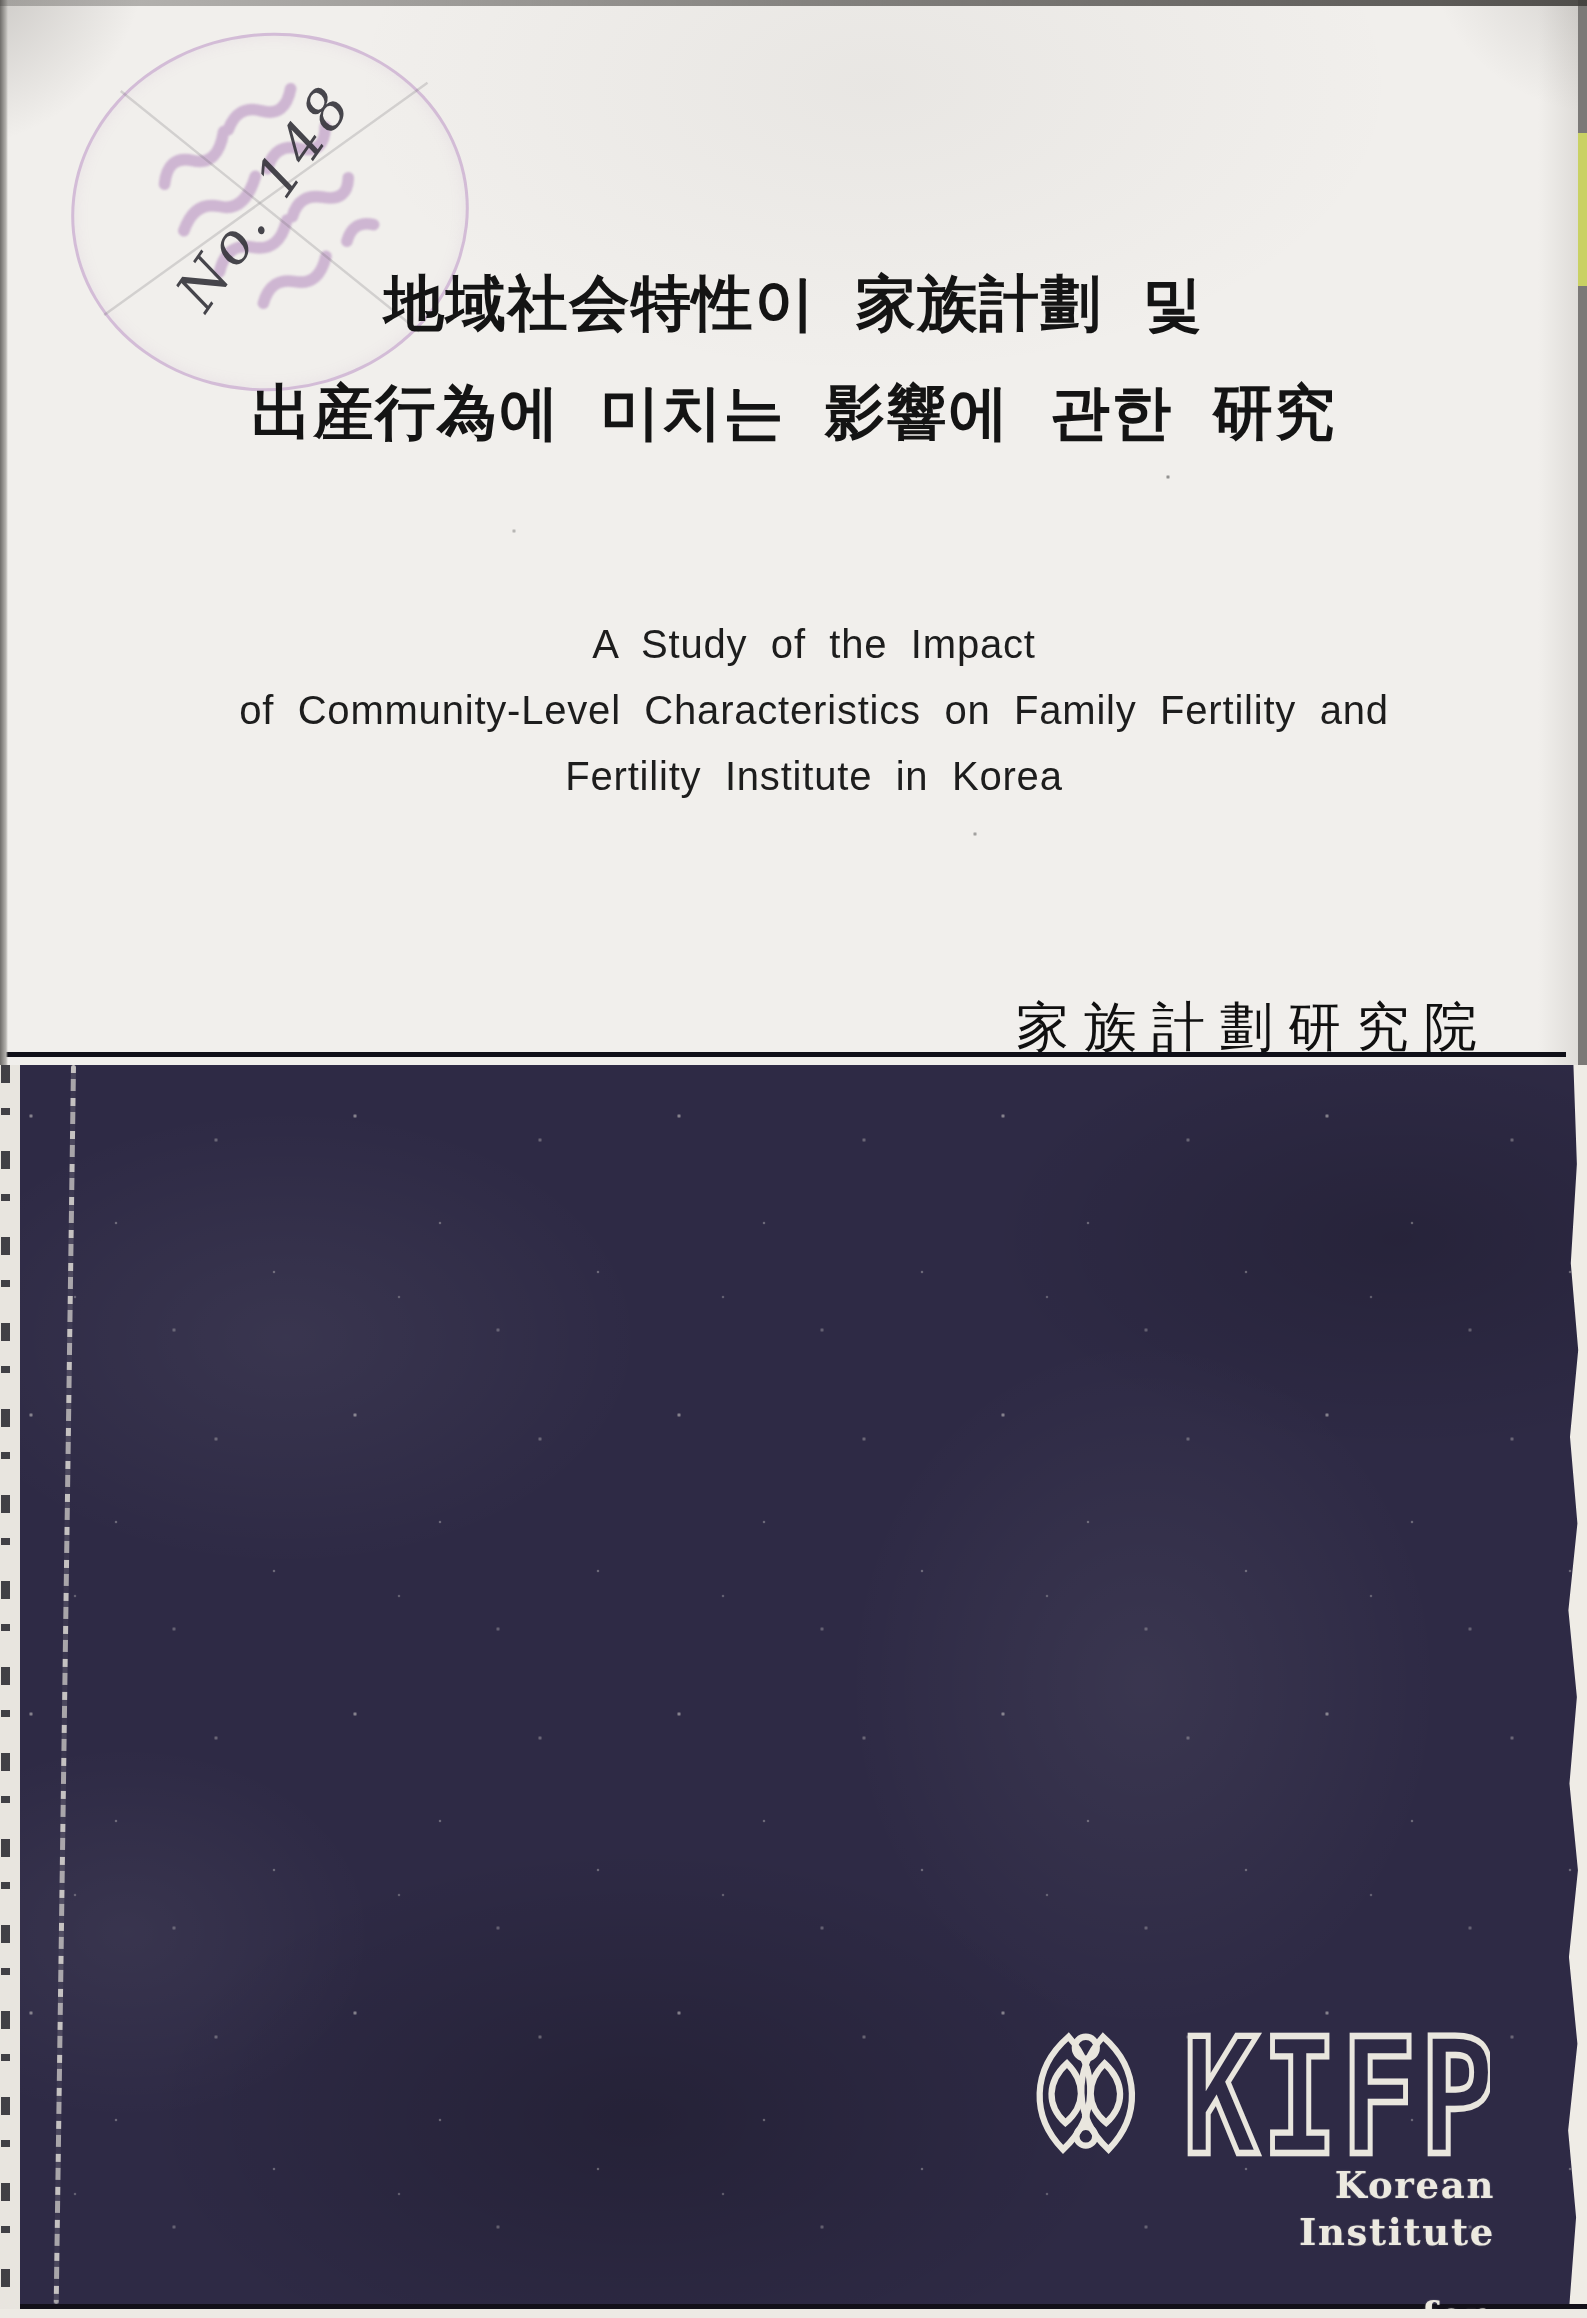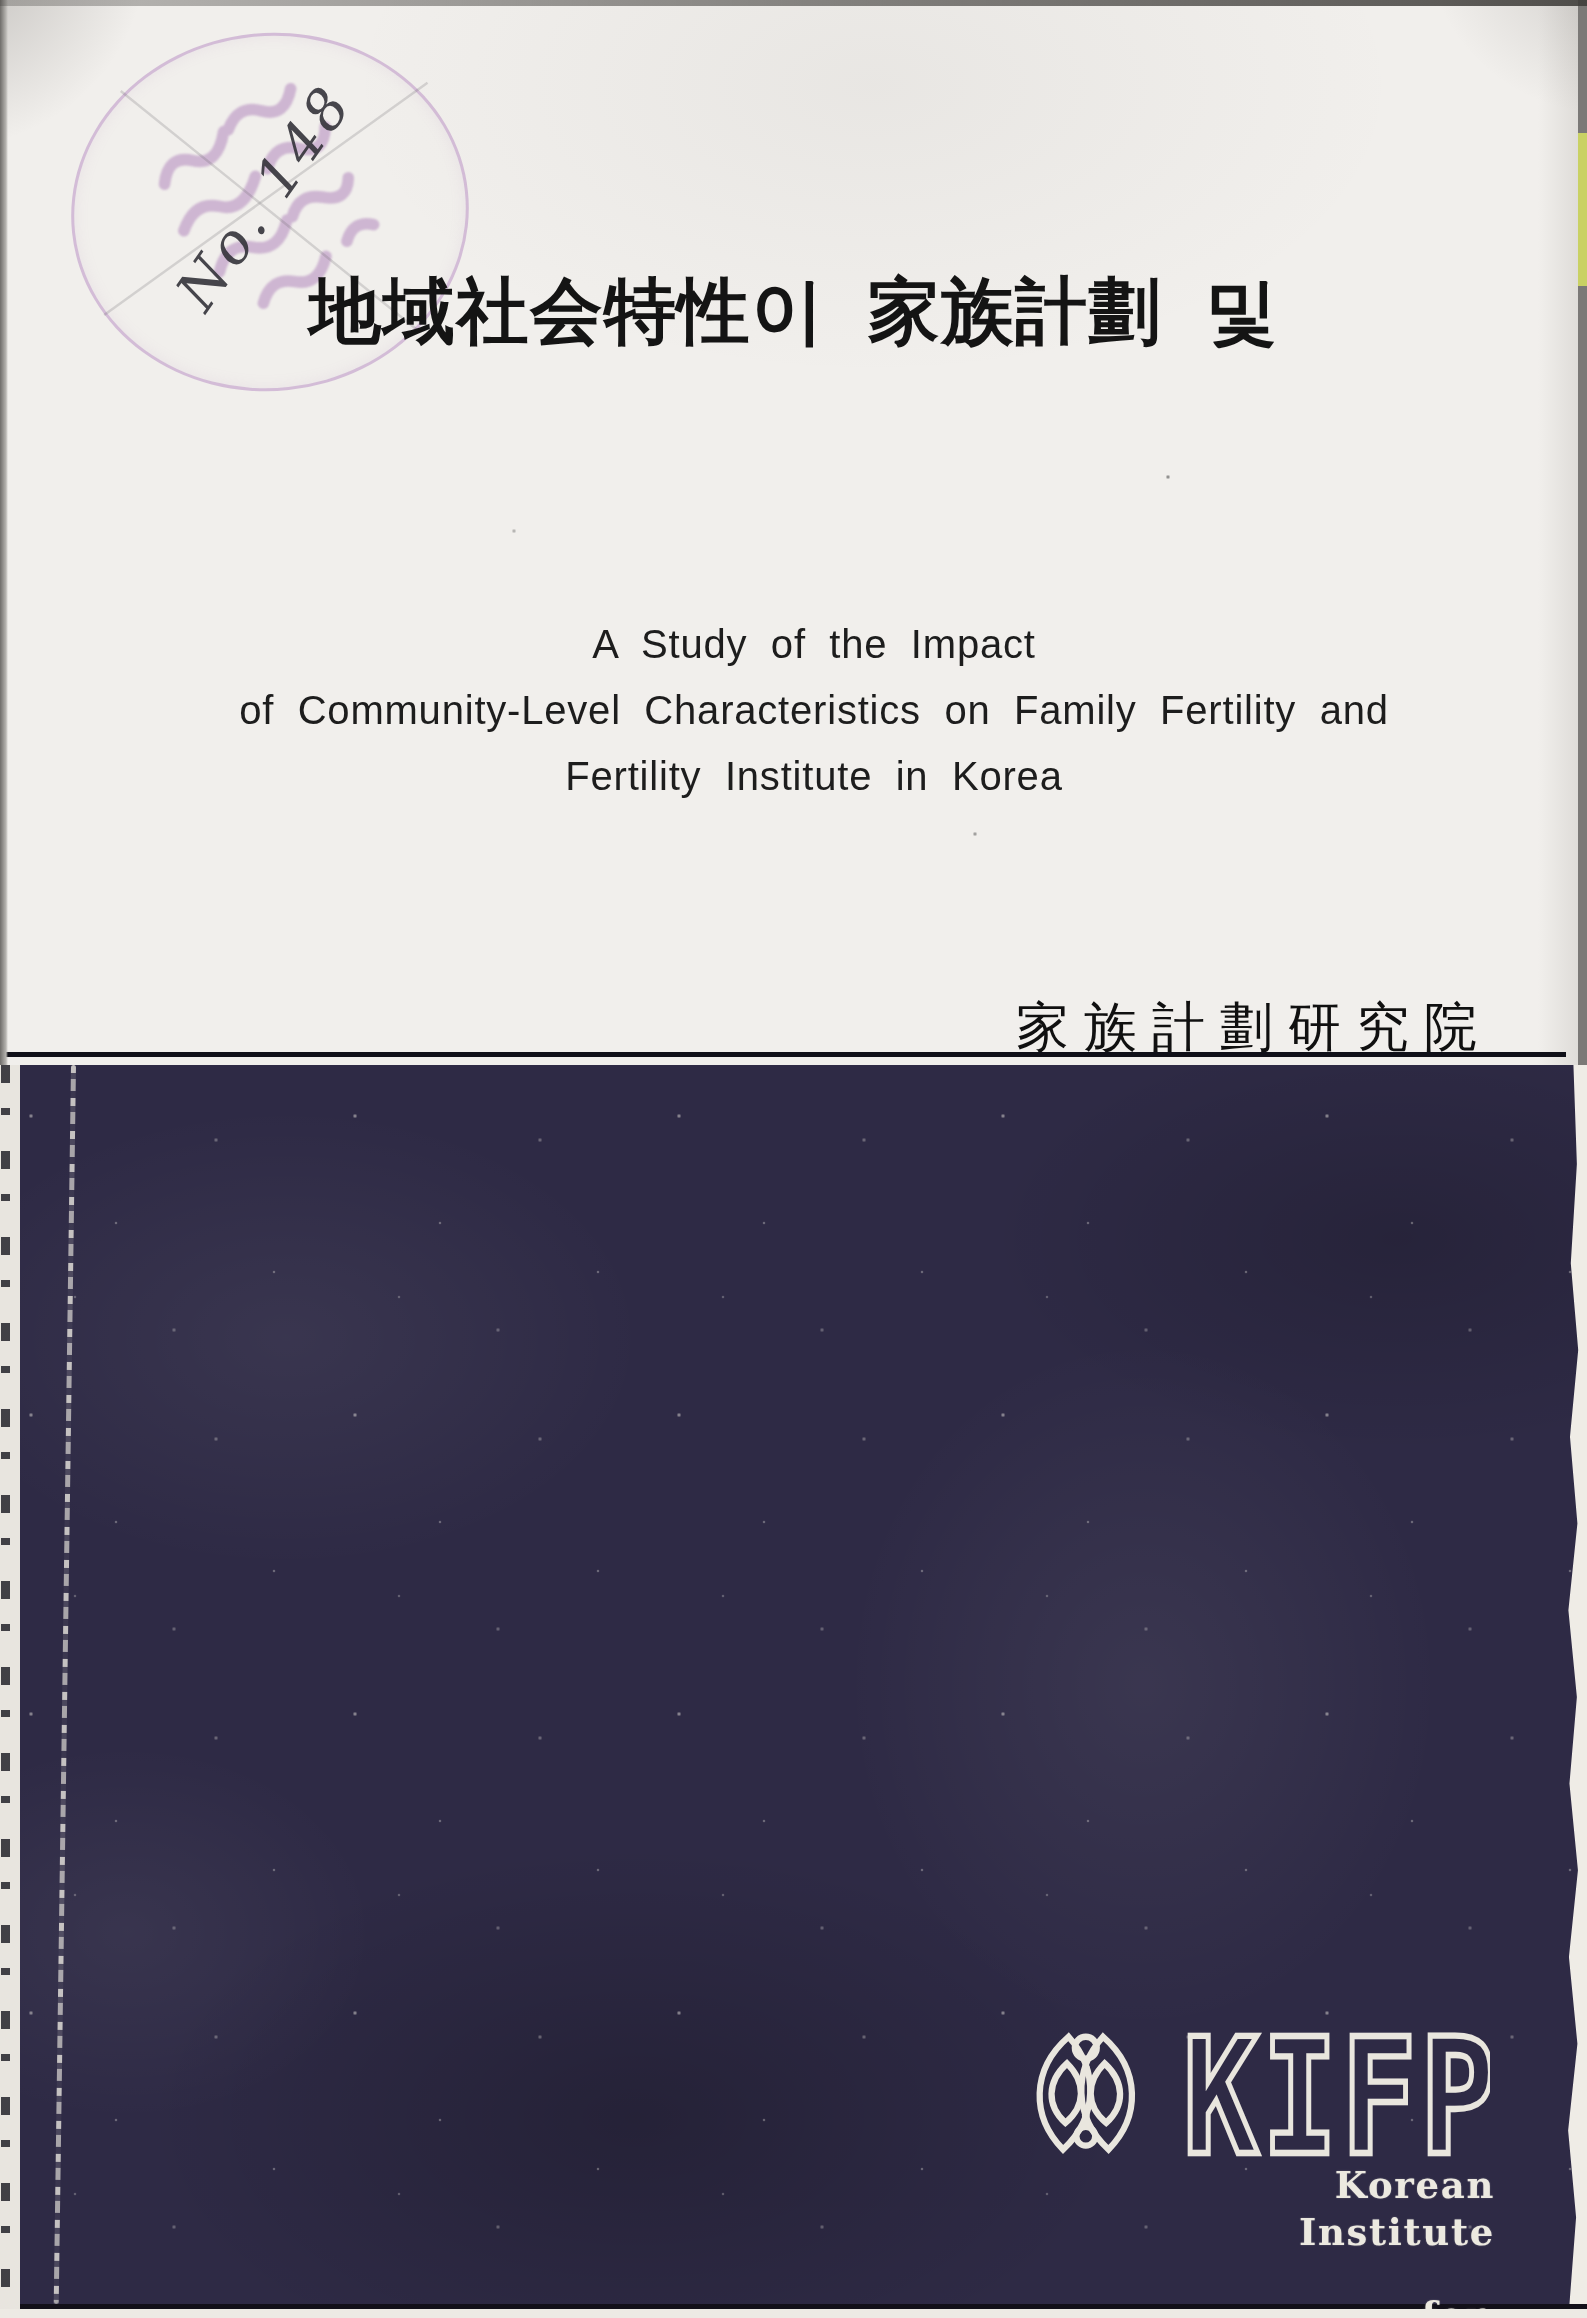--- a/index.html
+++ b/index.html
@@ -32,21 +32,21 @@
   .stamp-number{
     position:absolute;left:50px;top:124px;width:315px;height:100px;
     transform:rotate(-55deg);transform-origin:center;
     font-family:"DejaVu Serif",serif;font-style:italic;font-weight:500;
     font-size:56px;color:#34333a;text-align:center;letter-spacing:5px;opacity:.9;
   }
   
   .ko-title{
     position:absolute;left:0;width:1588px;text-align:center;
     font-family:"Liberation Serif","DejaVu Serif",serif;font-weight:700;
-    color:#141414;font-size:72px;letter-spacing:1.7px;word-spacing:23px;white-space:nowrap;
+    color:#141414;font-size:60px;letter-spacing:1.7px;word-spacing:23px;white-space:nowrap;
   }
   .ko-line1{top:264px;}
   .ko-line2{top:373px;}
   .en-title{
     position:absolute;left:0;width:1588px;top:611px;text-align:center;
     font-family:"Liberation Sans",sans-serif;font-weight:400;
     color:#1d1d1d;font-size:40px;line-height:66px;letter-spacing:0.8px;word-spacing:11.6px;
     padding-left:40px;box-sizing:border-box;
   }
   .publisher-cjk{
@@ -147,20 +147,21 @@
       <svg class="stamp-pencil" viewBox="0 0 480 432" xmlns="http://www.w3.org/2000/svg">
         <g stroke="rgba(95,93,98,.35)" stroke-width="3" fill="none">
           <line x1="40" y1="340" x2="430" y2="60"></line>
           <line x1="60" y1="70" x2="420" y2="360"></line>
         </g>
       </svg>
       <div class="stamp-number">No. 148</div>
     </div>
 
     <div class="ko-title ko-line1">地域社会特性이 家族計劃 및</div>
+    <div class="ko-title ko-line2">出産行為에 미치는 影響에 관한 研究</div>
 
     <div class="en-title">
       <div>A Study of the Impact</div>
       <div>of Community-Level Characteristics on Family Fertility and</div>
       <div>Fertility Institute in Korea</div>
     </div>
 
     <div class="publisher-cjk">家族計劃研究院</div>
   </div>
 

